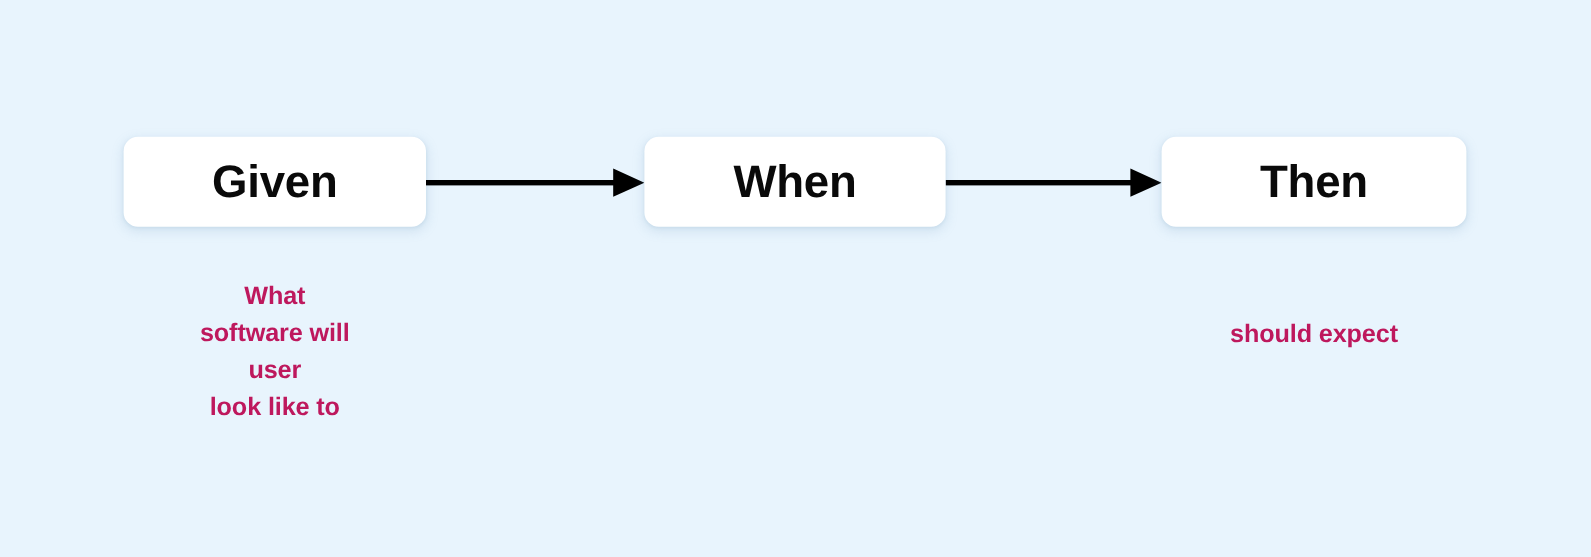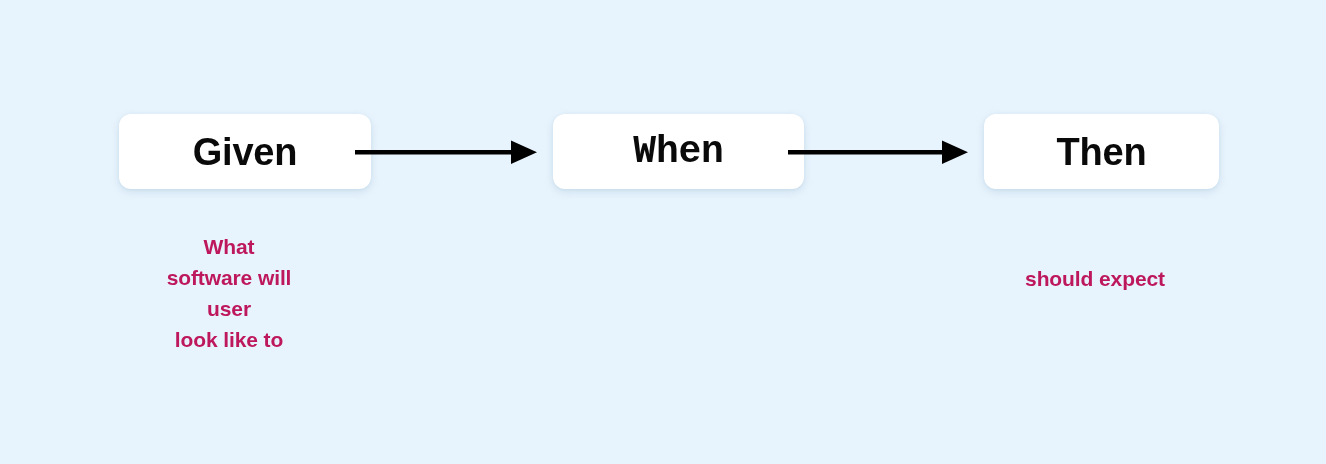--- a/index.html
+++ b/index.html
@@ -31,21 +31,20 @@
     position: absolute;
     top: 0;
     height: 75px;
     background: #ffffff;
     border-radius: 12px;
     box-shadow: 0 3px 10px rgba(120, 160, 190, 0.22),
                 0 1px 3px rgba(120, 160, 190, 0.14);
     display: flex;
     align-items: center;
     justify-content: center;
-    margin-left: 16px;
   }
 
   .stage-title {
     font-size: 38px;
     font-weight: bold;
     color: #0a0a0a;
     letter-spacing: -0.2px;
     line-height: 1;
     white-space: nowrap;
   }
@@ -55,22 +54,22 @@
     text-align: center;
     font-size: 21px;
     font-weight: bold;
     color: #be185d;
     line-height: 31px;
     letter-spacing: -0.1px;
   }
 
   
   #stage-given .stage-box   { left: 103px; width: 252px; }
-  #stage-when  .stage-box   { left: 537px; width: 251px; font-family: Liberation Mono, monospace; }
-  #stage-then  .stage-box   { left: 968px; width: 235px; }
+  #stage-when  .stage-box   { left: 537px; width: 251px; }
+  #stage-then  .stage-box   { left: 968px; width: 254px; }
 
   #caption-given { left: 129px; top: 231px; width: 200px; }
   #caption-when  { left: 538px; top: 263px; width: 250px; }
   #caption-then  { left: 970px; top: 263px; width: 250px; }
 
   
   .arrow {
     position: absolute;
     top: 137px;
     height: 30px;

